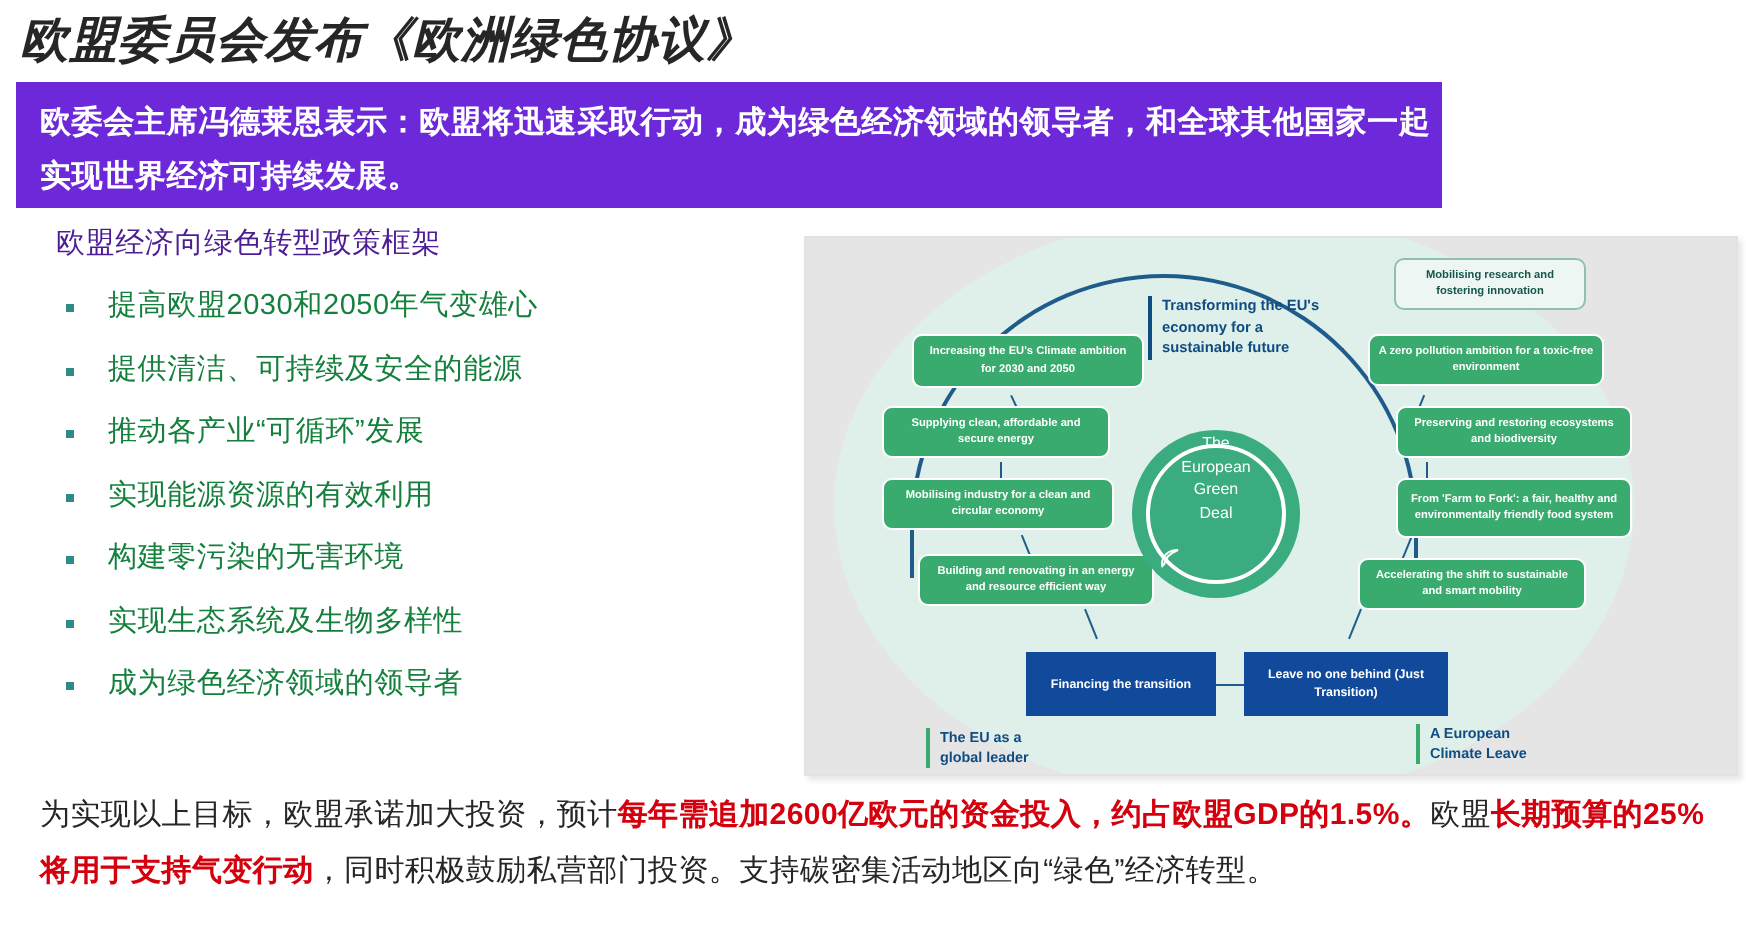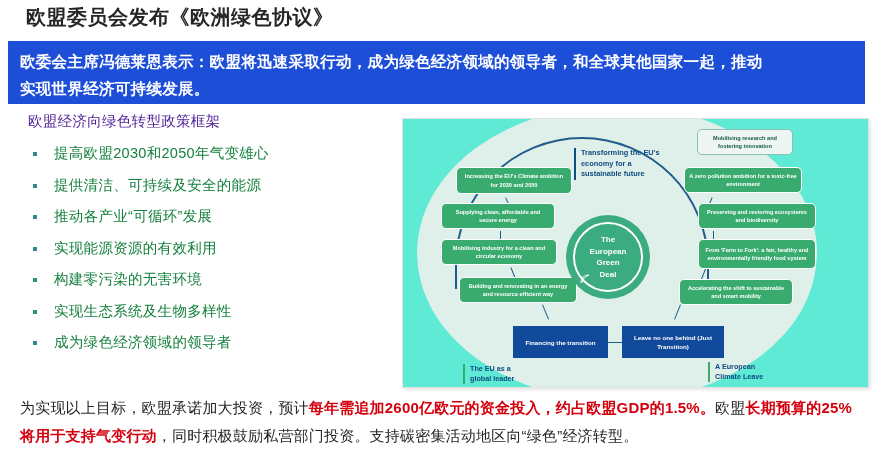--- a/index.html
+++ b/index.html
@@ -5,28 +5,28 @@
   html,body{margin:0;padding:0;}
   body{
     width:873px;height:472px;
     background:#ffffff;
     font-family:"Liberation Sans","DejaVu Sans",sans-serif;
     overflow:hidden;
     position:relative;
   }
   
   .slide-title{
-    position:absolute;left:26px;top:4px;
-    font-size:20px;font-weight:bold;color:#262626;
-    letter-spacing:.5px;white-space:nowrap;
+    position:absolute;left:10px;top:4px;
+    font-size:24px;font-weight:bold;color:#262626;
+    letter-spacing:.5px;white-space:nowrap;font-style:italic;
   }
   
   .quote-banner{
-    position:absolute;left:8px;top:41px;width:857px;height:63px;
-    background:#1d4ed8;
+    position:absolute;left:8px;top:41px;width:713px;height:63px;
+    background:#6d28d9;
     box-sizing:border-box;
     padding:7px 10px 0 12px;
   }
   .quote-line{
     color:#ffffff;font-weight:bold;font-size:15.5px;
     line-height:27px;letter-spacing:.3px;white-space:nowrap;
   }
   
   .left-col{position:absolute;left:0;top:112px;width:400px;}
   .framework-heading{
@@ -38,21 +38,21 @@
     position:relative;margin:0 0 1px 0;padding:0 0 0 54px;
     font-size:14.5px;color:#15803d;line-height:30.5px;letter-spacing:.3px;
   }
   .bullet-item .bullet-dot{
     position:absolute;left:33px;top:14px;
     width:4px;height:4px;background:#2e8b85;
   }
   
   .infographic{
     position:absolute;left:402px;top:118px;width:465px;height:268px;
-    background:#5eead4;border:1px solid #e2e2e2;
+    background:#e5e5e5;border:1px solid #e2e2e2;
     box-shadow:2px 2px 3px rgba(0,0,0,.10);
     overflow:hidden;
   }
   .oval-bg{
     position:absolute;left:14px;top:-14px;width:400px;height:296px;
     background:#dff0ea;border-radius:50%;
   }
   .arc{
     position:absolute;left:52px;top:18px;width:250px;height:150px;
     border:2px solid #1f5c8b;border-bottom:none;
@@ -86,22 +86,22 @@
   }
   .core-circle{
     position:absolute;left:163px;top:96px;width:84px;height:84px;
     background:#3bab80;border-radius:50%;
   }
   .core-ring{
     position:absolute;left:7px;top:7px;right:7px;bottom:7px;
     border:2.5px solid #ffffff;border-radius:50%;
   }
   .core-text{
-    position:absolute;left:0;right:0;top:19px;
-    color:#ffffff;font-weight:bold;font-size:8px;line-height:11.5px;
+    position:absolute;left:0;right:0;top:1px;
+    color:#ffffff;font-weight:normal;font-size:8px;line-height:11.5px;
     text-align:center;
   }
   .leaf-icon{
     position:absolute;left:13px;bottom:14px;width:12px;height:12px;
   }
   .connector{position:absolute;background:#1f5c8b;}
   .footnote{
     position:absolute;color:#0f4c81;font-weight:bold;
     font-size:7.2px;line-height:10px;
     border-left:2px solid #3aab6e;padding-left:5px;

